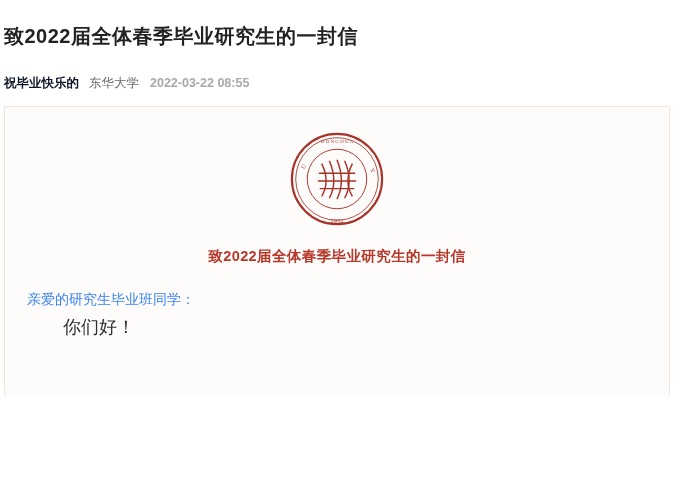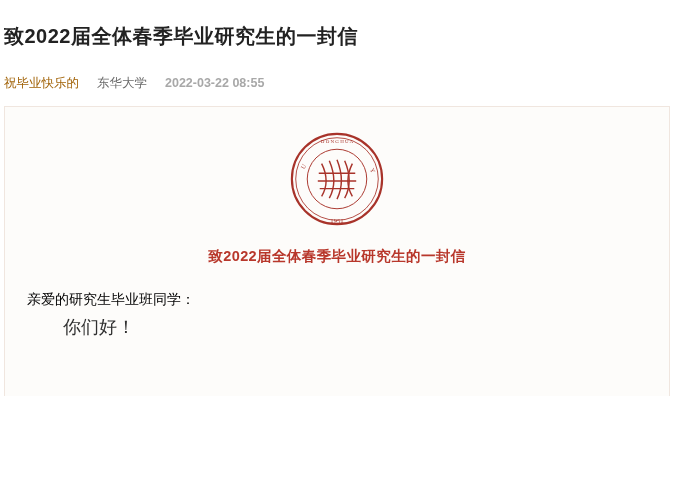--- a/index.html
+++ b/index.html
@@ -30,26 +30,27 @@
     line-height: 30px;
   }
   .meta-bar {
     display: flex;
     align-items: center;
     padding: 10px 0 0 4px;
     font-size: 12.5px;
     color: #9a9a9a;
   }
   .meta-author {
-    color: #a16207;
-    margin-right: 18px;
+    color: #0f172a;
+    margin-right: 10px;
+    font-weight: bold;
   }
   .meta-source {
     color: #6b6b6b;
-    margin-right: 18px;
+    margin-right: 11px;
   }
   .meta-date {
     color: #a8a8a8;
     font-weight: bold;
   }
   .content-card {
     position: relative;
     margin: 14px 0 0 4px;
     width: 666px;
     background: #fdfcfa;
@@ -75,21 +76,21 @@
   .doc-title {
     text-align: center;
     color: #b8372b;
     font-weight: bold;
     font-size: 14.5px;
     letter-spacing: 0.4px;
     padding: 6px 0 20px 0;
   }
   .salutation {
     font-size: 14px;
-    color: #000000;
+    color: #3b82f6;
     line-height: 26px;
     padding-bottom: 2px;
   }
   .para {
     font-size: 18px;
     color: #2f2f2f;
     line-height: 27px;
     text-align: justify;
     text-justify: inter-ideograph;
   }

